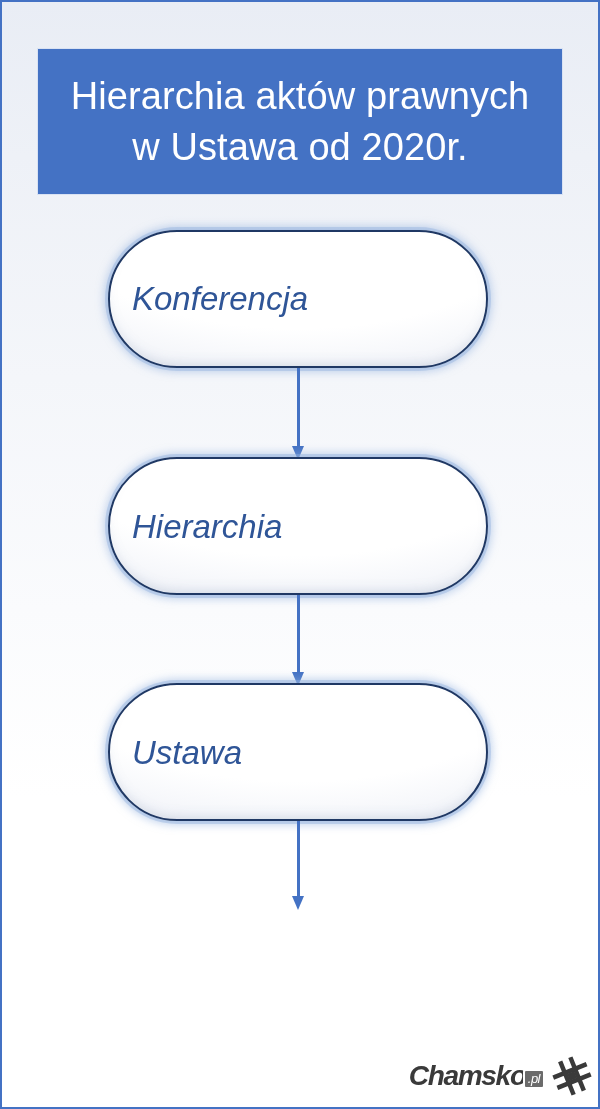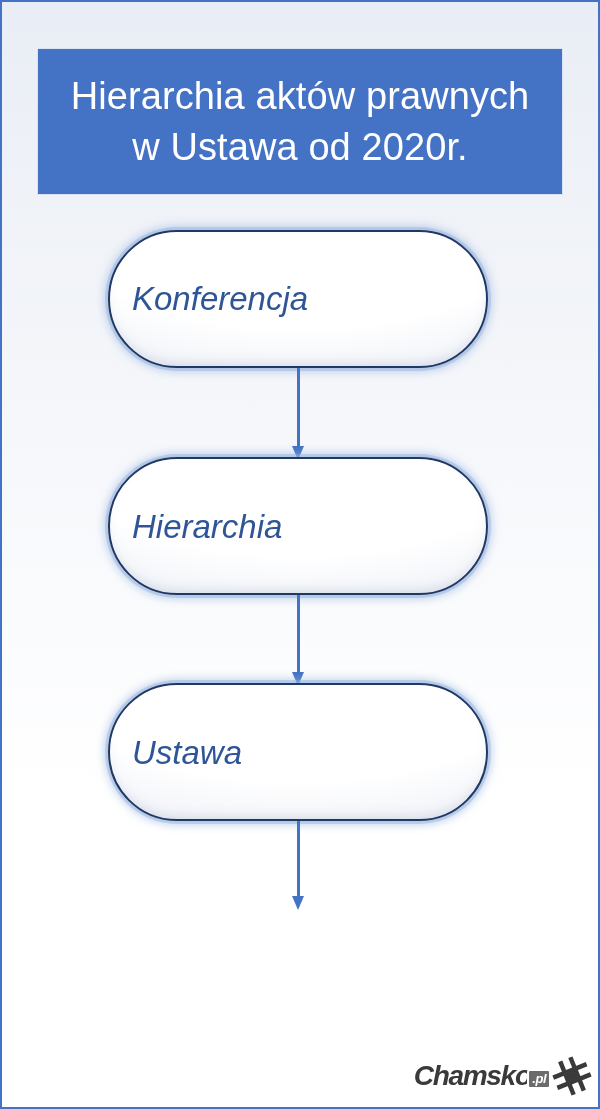--- a/index.html
+++ b/index.html
@@ -123,21 +123,21 @@
   #arrow-2 .shaft { height: 75px; }
 
   
   .watermark {
     position: absolute;
     right: 6px;
     bottom: 8px;
     height: 46px;
     display: flex;
     align-items: center;
-    gap: 2px;
+    gap: 8px;
     text-align: right;
   }
   .wm-wordmark {
     position: relative;
     display: flex;
     align-items: baseline;
     font-family: "Liberation Sans", sans-serif;
     font-weight: bold;
     font-style: italic;
   }
@@ -147,21 +147,21 @@
     color: #3a3a3a;
     -webkit-text-stroke: 3px #ffffff;
     paint-order: stroke fill;
     transform: scaleX(1.04);
   }
   .wm-tld-badge {
     margin-left: -1px;
     background: #6b6b6b;
     color: #ffffff;
     font-size: 13px;
-    font-weight: bold;
+    font-weight: normal;
     font-style: italic;
     letter-spacing: -0.5px;
     padding: 1px 3px 2px 3px;
     border-radius: 3px;
     border: 2px solid #ffffff;
     line-height: 13px;
     position: relative;
     top: -2px;
   }
   .wm-logo {

